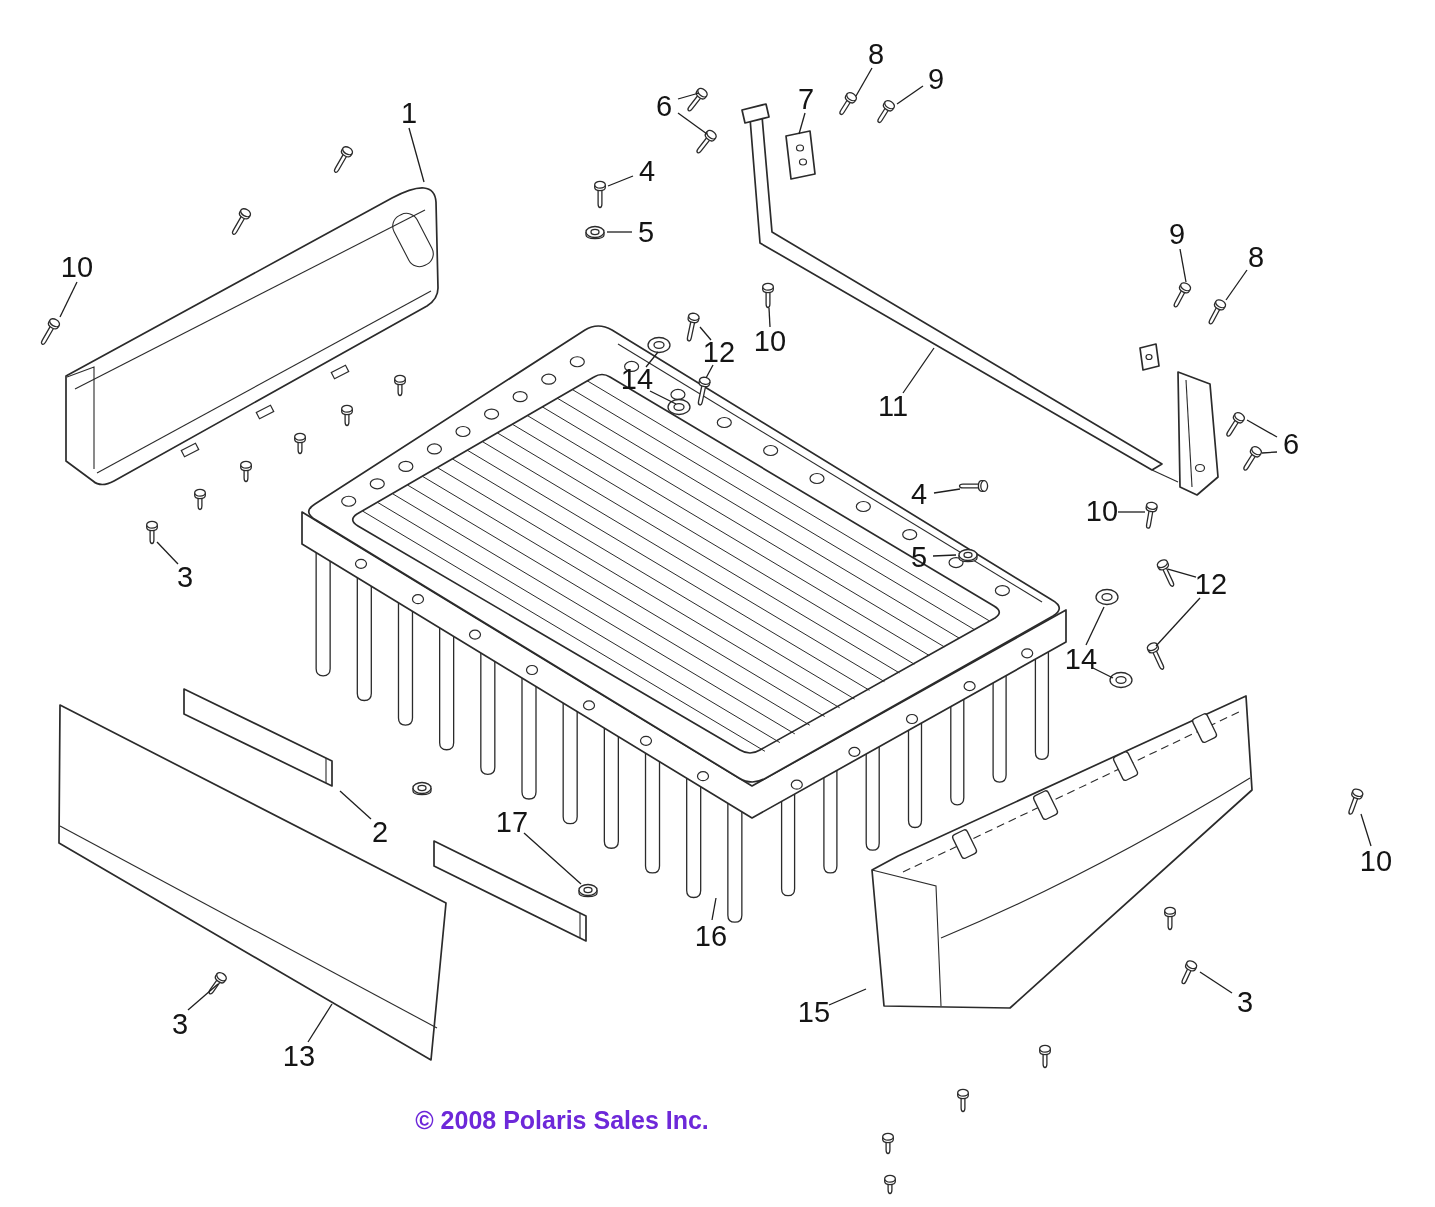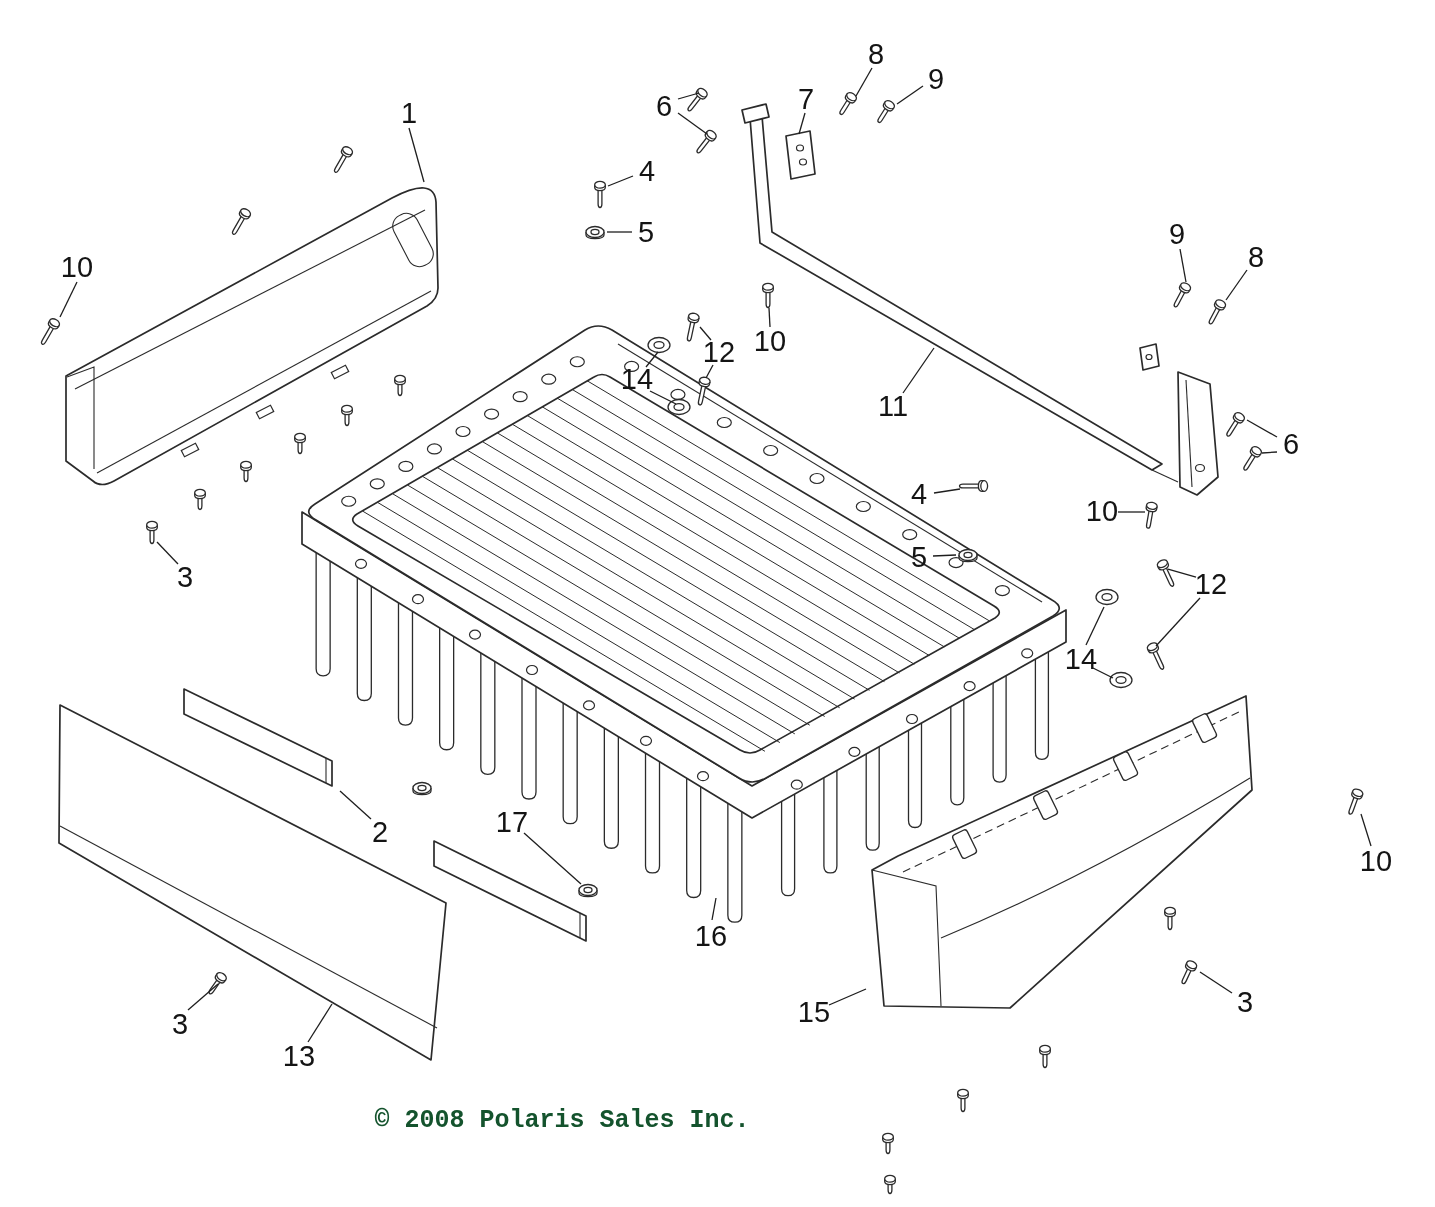--- a/index.html
+++ b/index.html
@@ -8,22 +8,22 @@
   svg{position:absolute;left:0;top:0;}
   .part{fill:#ffffff;stroke:#2b2b2b;stroke-width:1.7;stroke-linejoin:round;}
   .line{fill:none;stroke:#2b2b2b;stroke-width:1.1;}
   .dash{stroke-dasharray:8 5;}
   .slat{stroke:#2b2b2b;stroke-width:1;}
   .hole{fill:#ffffff;stroke:#2b2b2b;stroke-width:1.2;}
   .sh{fill:#ffffff;stroke:#2b2b2b;stroke-width:1.3;stroke-linejoin:round;}
   .leader{stroke:#1e1e1e;stroke-width:1.3;}
   .callout{font:400 29px "Liberation Sans",sans-serif;fill:#141414;text-anchor:middle;}
   .copyright{position:absolute;left:0;top:1106px;width:1124px;text-align:center;
-             font-size:25px;font-weight:700;color:#14532d;
-             font-family:Liberation Mono, monospace;}
+             font-size:25px;font-weight:700;color:#6d28d9;
+             font-family:Liberation Sans, sans-serif;}
 </style>
 </head>
 <body>
 
 <div class="page">
 
   <svg width="1435" height="1207" viewBox="0 0 1435 1207">
 
     <g id="posts-layer">
         <path d="M316.14,545.86 L316.14,668.86 Q316.14,675.86 323.14,675.86 Q330.14,675.86 330.14,668.86 L330.14,545.86 Z" class="sh"></path>

